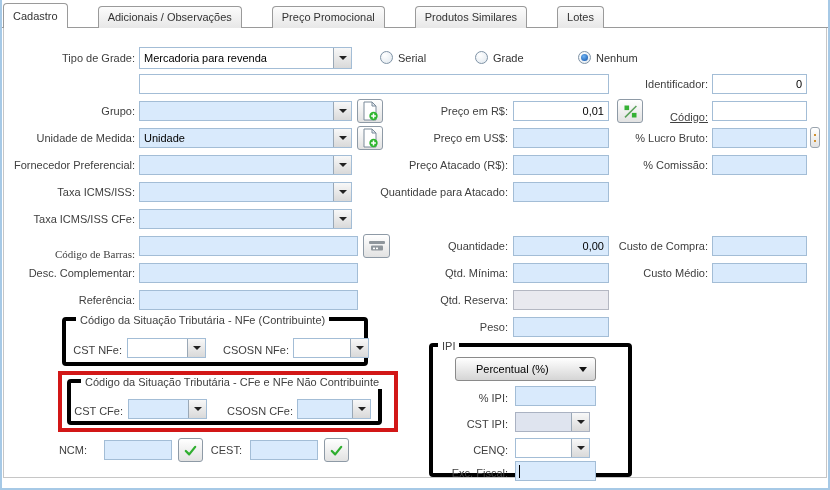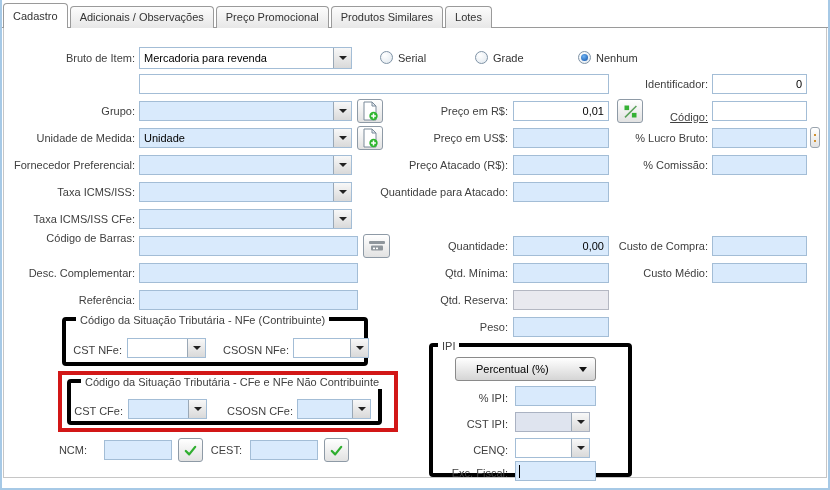--- a/index.html
+++ b/index.html
@@ -1,21 +1,21 @@
 <!DOCTYPE html>
 <html><head>
 <meta charset="utf-8">
 <style>
   html,body{margin:0;padding:0;background:#fff;}
   .win{position:relative;width:830px;height:490px;background:#fff;overflow:hidden;
        font-family:"Liberation Sans",sans-serif;font-size:11px;color:#404040;}
   .edge{position:absolute;background:#a6c9e6;}
   .innerline{position:absolute;background:#c6c6c6;}
   
-  .tabbar{position:absolute;left:3px;top:4px;height:24px;display:flex;align-items:flex-end;z-index:3;}
+  .tabbar{position:absolute;left:3px;top:4px;height:24px;display:flex;align-items:flex-end;z-index:3;gap:28px;}
   .tab{height:21px;line-height:21px;padding:0 9px;margin-right:2px;background:linear-gradient(#fcfcfc,#e7e7e7);
        border:1px solid #9a9a9a;border-bottom:none;border-radius:4px 4px 0 0;color:#333;white-space:nowrap;cursor:default;}
   .tab.active{height:24px;line-height:24px;background:#fff;z-index:4;position:relative;}
   .tabline{position:absolute;left:2px;right:2px;top:27px;height:1px;background:#9a9a9a;z-index:2;}
   
   .lbl{position:absolute;height:20px;line-height:20px;text-align:right;white-space:nowrap;}
   .fld{position:absolute;height:20px;box-sizing:border-box;background:#d9eafc;border:1px solid #a3bdd6;
        line-height:18px;padding:0 4px;white-space:nowrap;overflow:hidden;color:#000;}
   .fld.white{background:#fff;}
   .fld.dis{background:#e9e9ef;border-color:#b4b7c2;}
@@ -56,21 +56,21 @@
 
   <div class="tabbar">
     <div class="tab active">Cadastro</div>
     <div class="tab">Adicionais / Observações</div>
     <div class="tab">Preço Promocional</div>
     <div class="tab">Produtos Similares</div>
     <div class="tab">Lotes</div>
   </div>
   <div class="tabline"></div>
 
-  <div class="lbl" style="left:0;top:48px;width:135px;">Bruto de Item:</div>
+  <div class="lbl" style="left:0;top:48px;width:135px;">Tipo de Grade:</div>
   <div class="fld white combo" style="left:139px;top:47px;width:213px;height:22px;line-height:20px;">
     <span>Mercadoria para revenda</span>
     <span class="arrowbox">
         <i></i>
       </span>
   </div>
   <div class="radio" style="left:380px;top:51px;"></div>
   <div class="rlbl" style="left:398px;top:51px;">Serial</div>
   <div class="radio" style="left:475px;top:51px;"></div>
   <div class="rlbl" style="left:493px;top:51px;text-align:center;">Grade</div>
@@ -157,21 +157,21 @@
   <div class="fld" style="left:513px;top:182px;width:96px;"></div>
 
   <div class="lbl" style="left:0;top:209px;width:135px;">Taxa ICMS/ISS CFe:</div>
   <div class="fld combo" style="left:139px;top:209px;width:213px;">
     <span></span>
     <span class="arrowbox">
         <i></i>
       </span>
   </div>
 
-  <div class="lbl" style="left:0;top:228px;width:135px;">Código de Barras:</div>
+  <div class="lbl" style="left:0;top:244px;width:135px;font-family:Liberation Serif, serif;">Código de Barras:</div>
   <div class="fld" style="left:139px;top:236px;width:219px;"></div>
   <div class="btn" style="left:363px;top:234px;width:27px;height:24px;">
     <svg width="20" height="16" viewBox="0 0 20 16">
         <rect x="2" y="3" width="16" height="3" rx="1" fill="#8f969c"></rect>
         <rect x="4" y="7.5" width="12" height="5" rx="1" fill="#8f969c"></rect>
         <rect x="6" y="9.6" width="2" height="1.6" fill="#fff"></rect>
         <rect x="9" y="9.6" width="2" height="1.6" fill="#fff"></rect>
       </svg>
   </div>
   <div class="lbl" style="left:330px;top:236px;width:178px;">Quantidade:</div>

